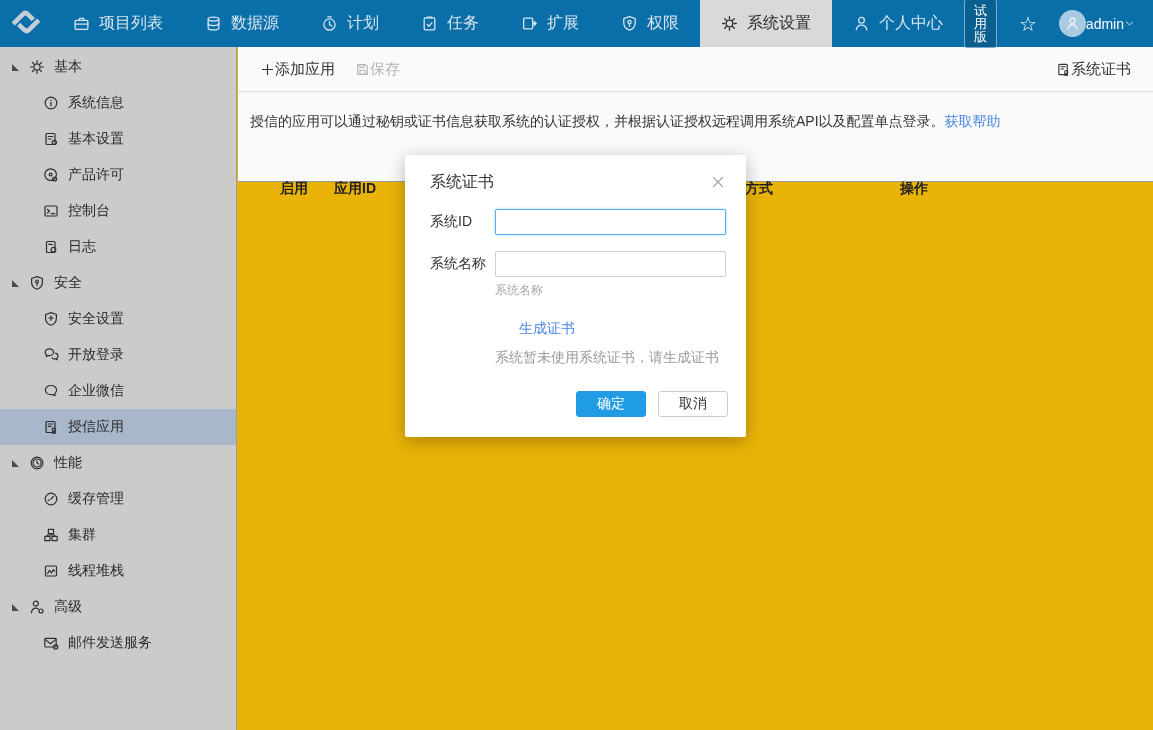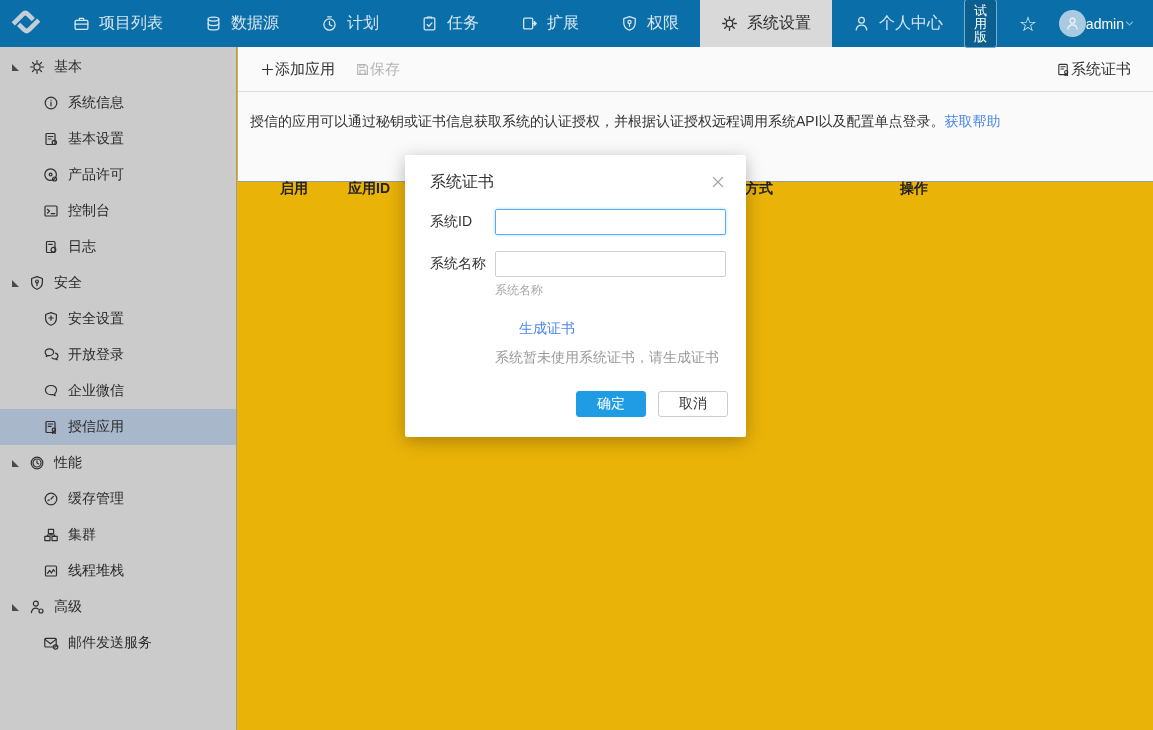--- a/index.html
+++ b/index.html
@@ -382,21 +382,21 @@
             </svg>
           </i>
         <span>系统证书</span>
       </button>
     </div>
     <div class="desc">
       <span>授信的应用可以通过秘钥或证书信息获取系统的认证授权，并根据认证授权远程调用系统API以及配置单点登录。</span><a>获取帮助</a>
     </div>
     <div class="thead" id="table-head">
         <span class="th" style="left: 42px;">启用</span>
-        <span class="th" style="left: 110px;">应用ID</span>
+        <span class="th" style="left: 96px;">应用ID</span>
         <span class="th" style="left: 479px;">授权方式</span>
         <span class="th" style="left: 662px;">操作</span>
       </div>
     <div class="table-empty" style="position:static;height:0;"></div>
   </main>
 
   <div class="modal">
     <div class="modal-header">
       <span class="modal-title">系统证书</span>
       <i data-icon="close" class="modal-close">

